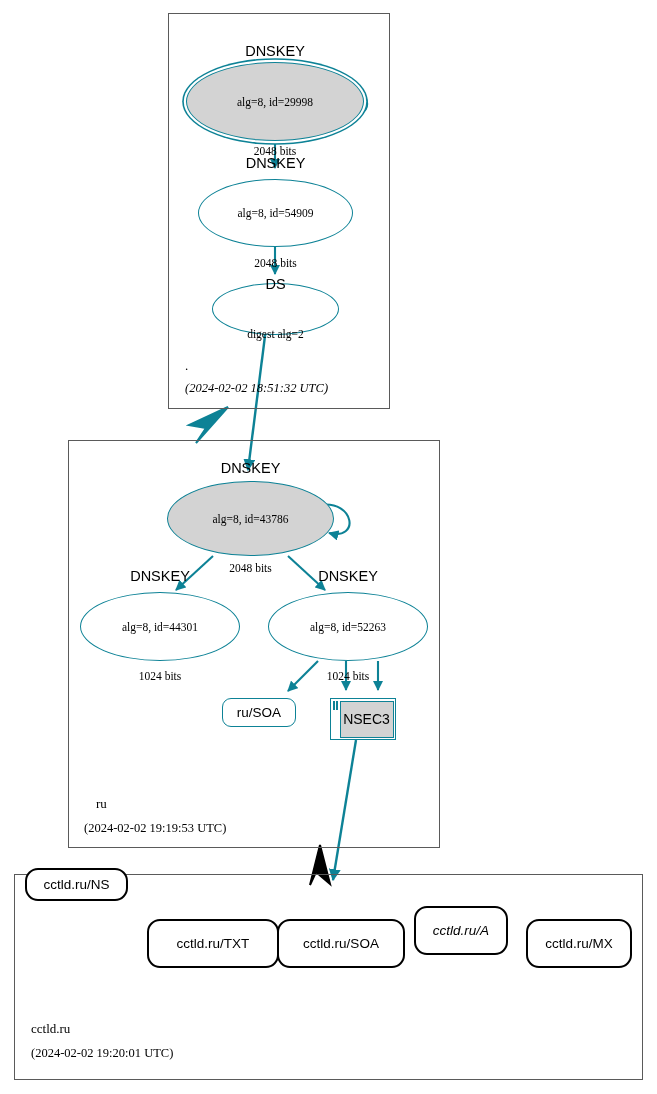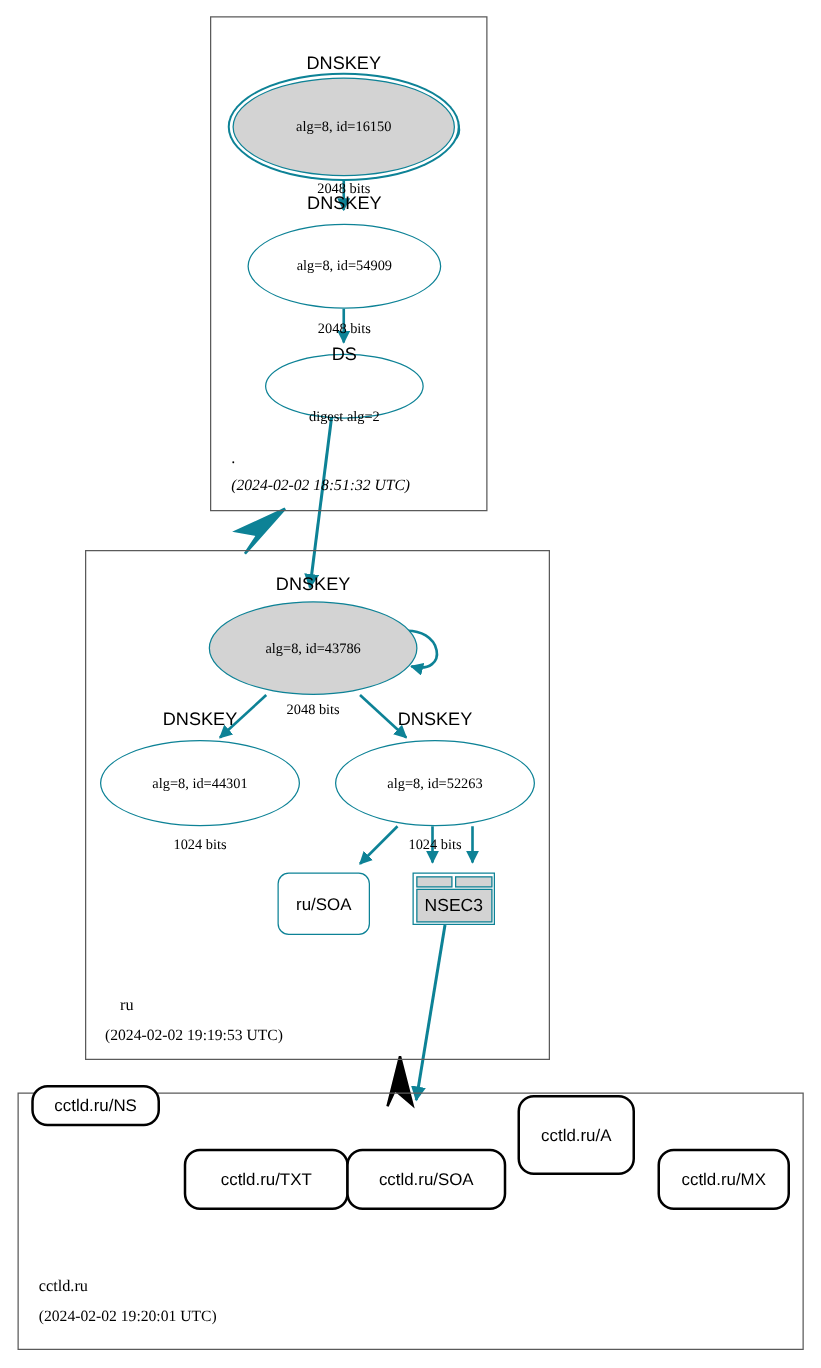--- a/index.html
+++ b/index.html
@@ -81,21 +81,21 @@
     border: 2.2px solid #000000;
     border-radius: 13px;
   }
   .nsec3 {
     position: absolute;
     border: 1.8px solid #0d8296;
     background: #ffffff;
     box-sizing: border-box;
     padding: 1.5px;
     display: flex;
-    flex-direction: column;
+    flex-direction: row;
     gap: 1.5px;
   }
   .nsec3-top {
     display: flex;
     gap: 1.5px;
     height: 9px;
   }
   .nsec3-cell {
     flex: 1;
     background: #d3d3d3;
@@ -174,21 +174,21 @@
 
   <g>
     <path d="M 320 845 L 330 884 L 316 872 L 310 885 Z" fill="#000000" stroke="#000000" stroke-width="2"></path>
   </g>
 </svg>
 
 <div class="zone-box" style="left:168px; top:13px; width:222px; height:396px;"></div>
 
 <div class="node ellipse filled double" style="left:186px; top:62px; width:178px; height:79px;">
   <div class="rr-title">DNSKEY</div>
-  <div class="rr-sub">alg=8, id=16150</div>
+  <div class="rr-sub">alg=8, id=29998</div>
   <div class="rr-sub">2048 bits</div>
 </div>
 
 <div class="node ellipse" style="left:198px; top:179px; width:155px; height:68px;">
   <div class="rr-title">DNSKEY</div>
   <div class="rr-sub">alg=8, id=54909</div>
   <div class="rr-sub">2048 bits</div>
 </div>
 
 <div class="node ellipse" style="left:212px; top:283px; width:127px; height:52px;">
@@ -212,21 +212,21 @@
   <div class="rr-sub">alg=8, id=44301</div>
   <div class="rr-sub">1024 bits</div>
 </div>
 
 <div class="node ellipse" style="left:268px; top:592px; width:160px; height:69px;">
   <div class="rr-title">DNSKEY</div>
   <div class="rr-sub">alg=8, id=52263</div>
   <div class="rr-sub">1024 bits</div>
 </div>
 
-<div class="node rrset-box" style="left:222px; top:698px; width:74px; height:50px;">
+<div class="node rrset-box" style="left:222px; top:698px; width:74px; height:29px;">
   <span>ru/SOA</span>
 </div>
 
 <div class="nsec3" style="left:330px; top:698px; width:66px; height:42px;">
   <div class="nsec3-top">
     <div class="nsec3-cell"></div>
     <div class="nsec3-cell"></div>
   </div>
   <div class="nsec3-body">NSEC3</div>
 </div>
@@ -238,21 +238,21 @@
 
 <div class="node rrset-box plain" style="left:25px; top:868px; width:103px; height:33px;">
   <span>cctld.ru/NS</span>
 </div>
 <div class="node rrset-box plain" style="left:147px; top:919px; width:132px; height:49px;">
   <span>cctld.ru/TXT</span>
 </div>
 <div class="node rrset-box plain" style="left:277px; top:919px; width:128px; height:49px;">
   <span>cctld.ru/SOA</span>
 </div>
-<div class="node rrset-box plain" style="left:414px; top:876px; width:94px; height:64px;">
+<div class="node rrset-box plain" style="left:414px; top:906px; width:94px; height:49px;font-style:italic;">
   <span>cctld.ru/A</span>
 </div>
 <div class="node rrset-box plain" style="left:526px; top:919px; width:106px; height:49px;">
   <span>cctld.ru/MX</span>
 </div>
 
 <div class="zone-label zone-name" style="left:31px; top:1021px;">cctld.ru</div>
 <div class="zone-label zone-time" style="left:31px; top:1046px;">(2024-02-02 19:20:01 UTC)</div>
 
 </body></html>

